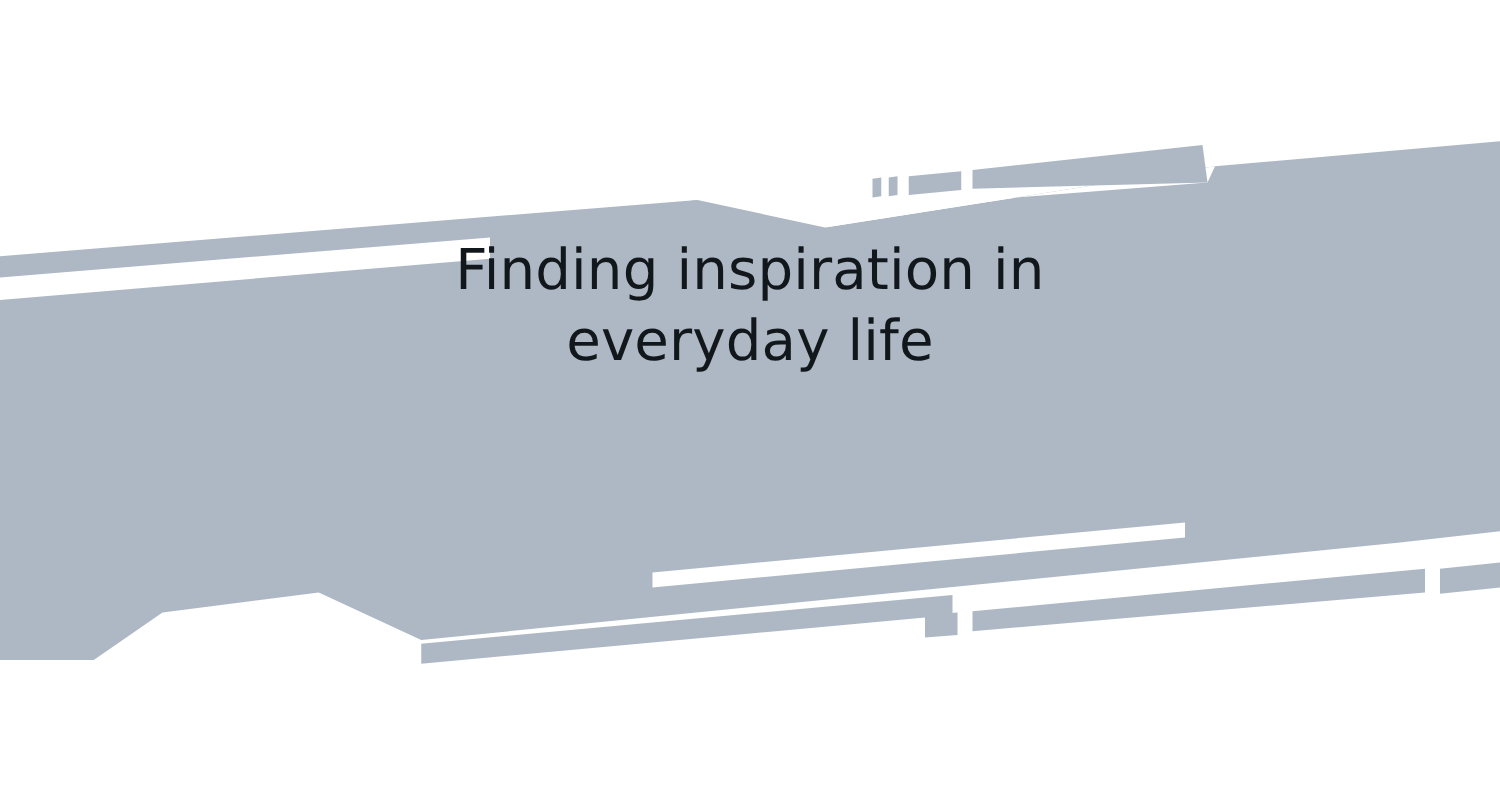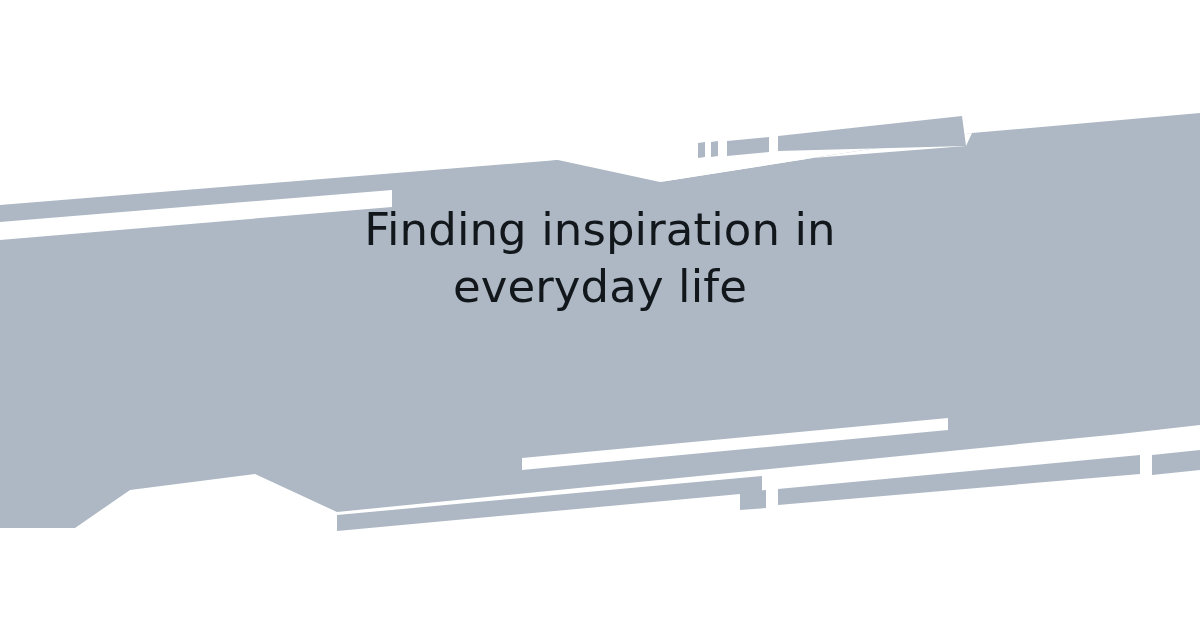--- a/index.html
+++ b/index.html
@@ -24,21 +24,21 @@
     position: absolute;
     left: 0;
     top: 0;
     width: 1200px;
     height: 630px;
     display: block;
   }
   #title-wrap {
     position: absolute;
     left: 0;
-    top: 14px;
+    top: 0;
     width: 1200px;
     height: 490px;
     display: flex;
     align-items: center;
     justify-content: center;
     pointer-events: none;
   }
   #banner-title {
     width: 560px;
     margin: 0;

